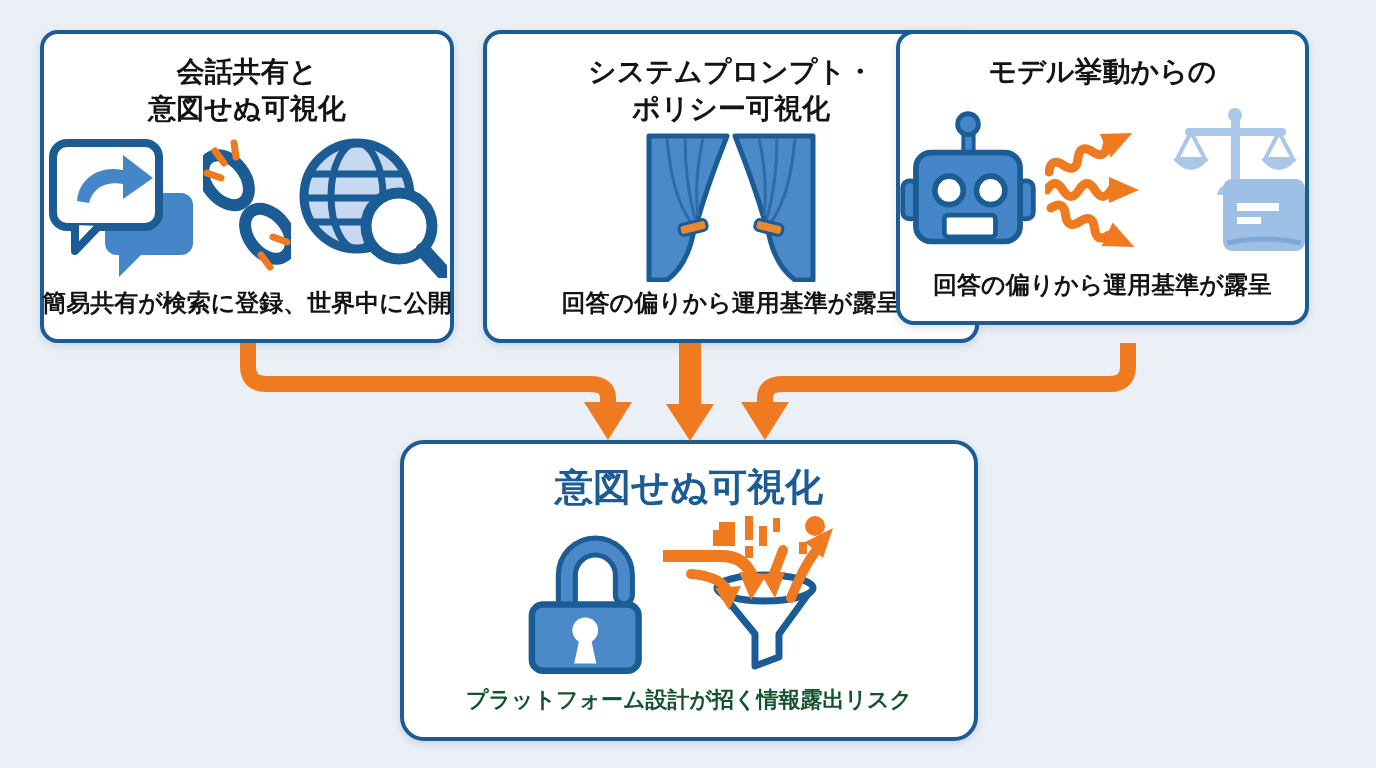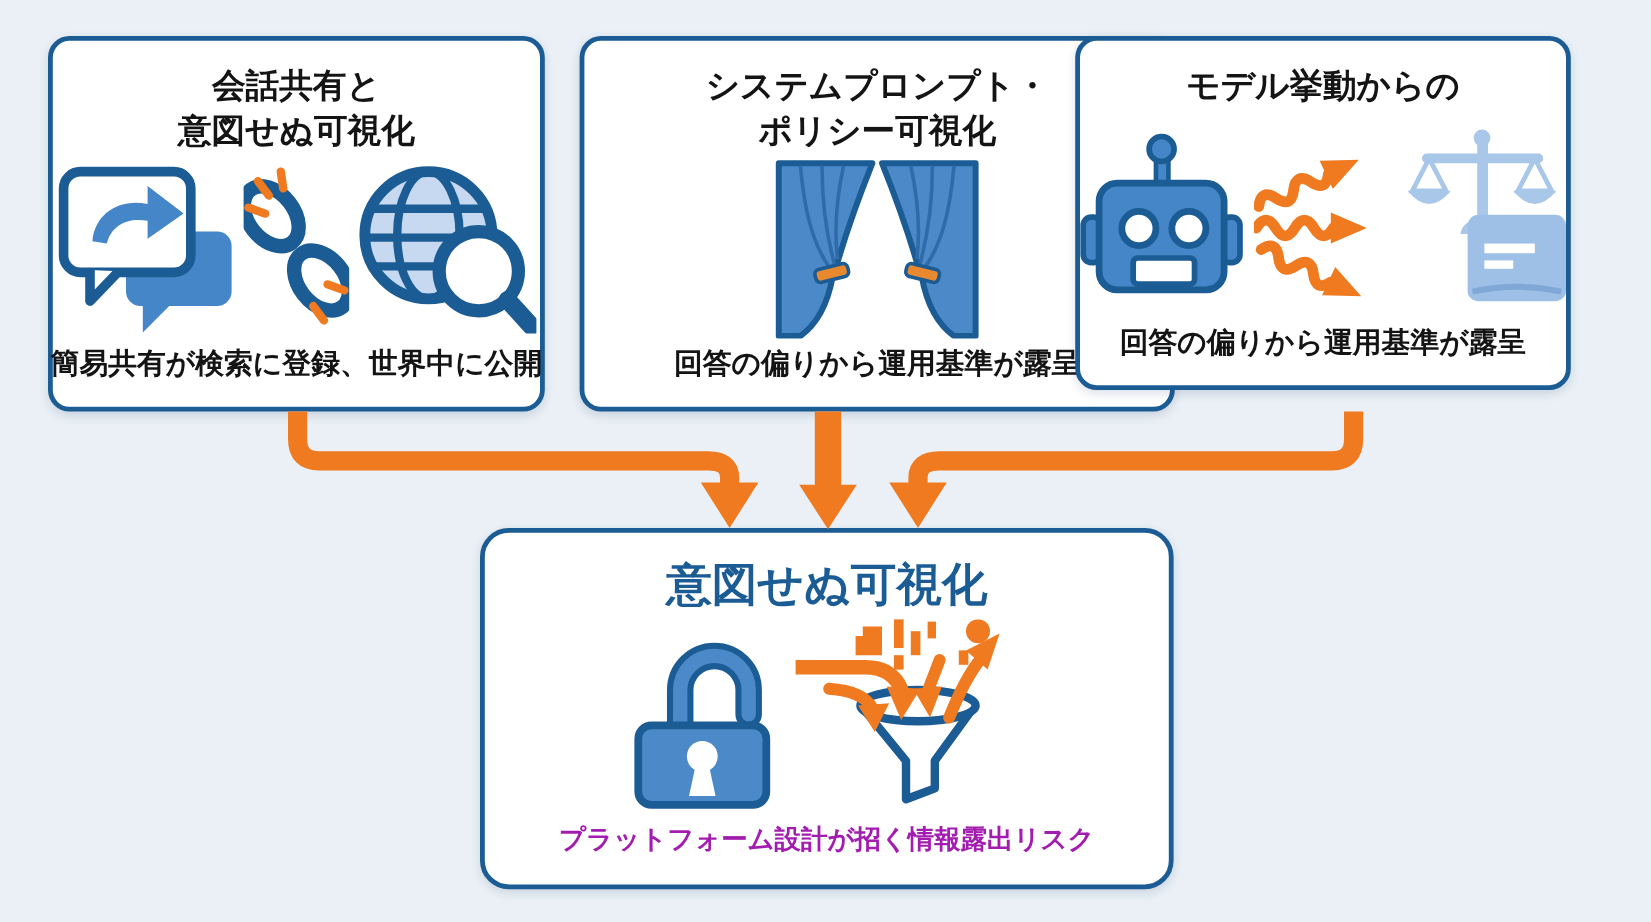--- a/index.html
+++ b/index.html
@@ -36,21 +36,21 @@
   }
   .icons-row{
     display:flex;align-items:center;justify-content:center;
     gap:6px;flex:1;margin:2px 0;
   }
   .bottom-title{
     font-size:38px;font-weight:bold;color:#1C5C94;
     text-align:center;margin-top:2px;
   }
   .bottom-caption{
-    font-size:22px;font-weight:bold;color:#a21caf;
+    font-size:22px;font-weight:bold;color:#14532d;
     text-align:center;white-space:nowrap;margin-bottom:4px;
   }
   svg{display:block;}
   .connectors{position:absolute;inset:0;z-index:2;pointer-events:none;}
 </style>
 </head>
 <body>
 
 <div class="canvas">
 

